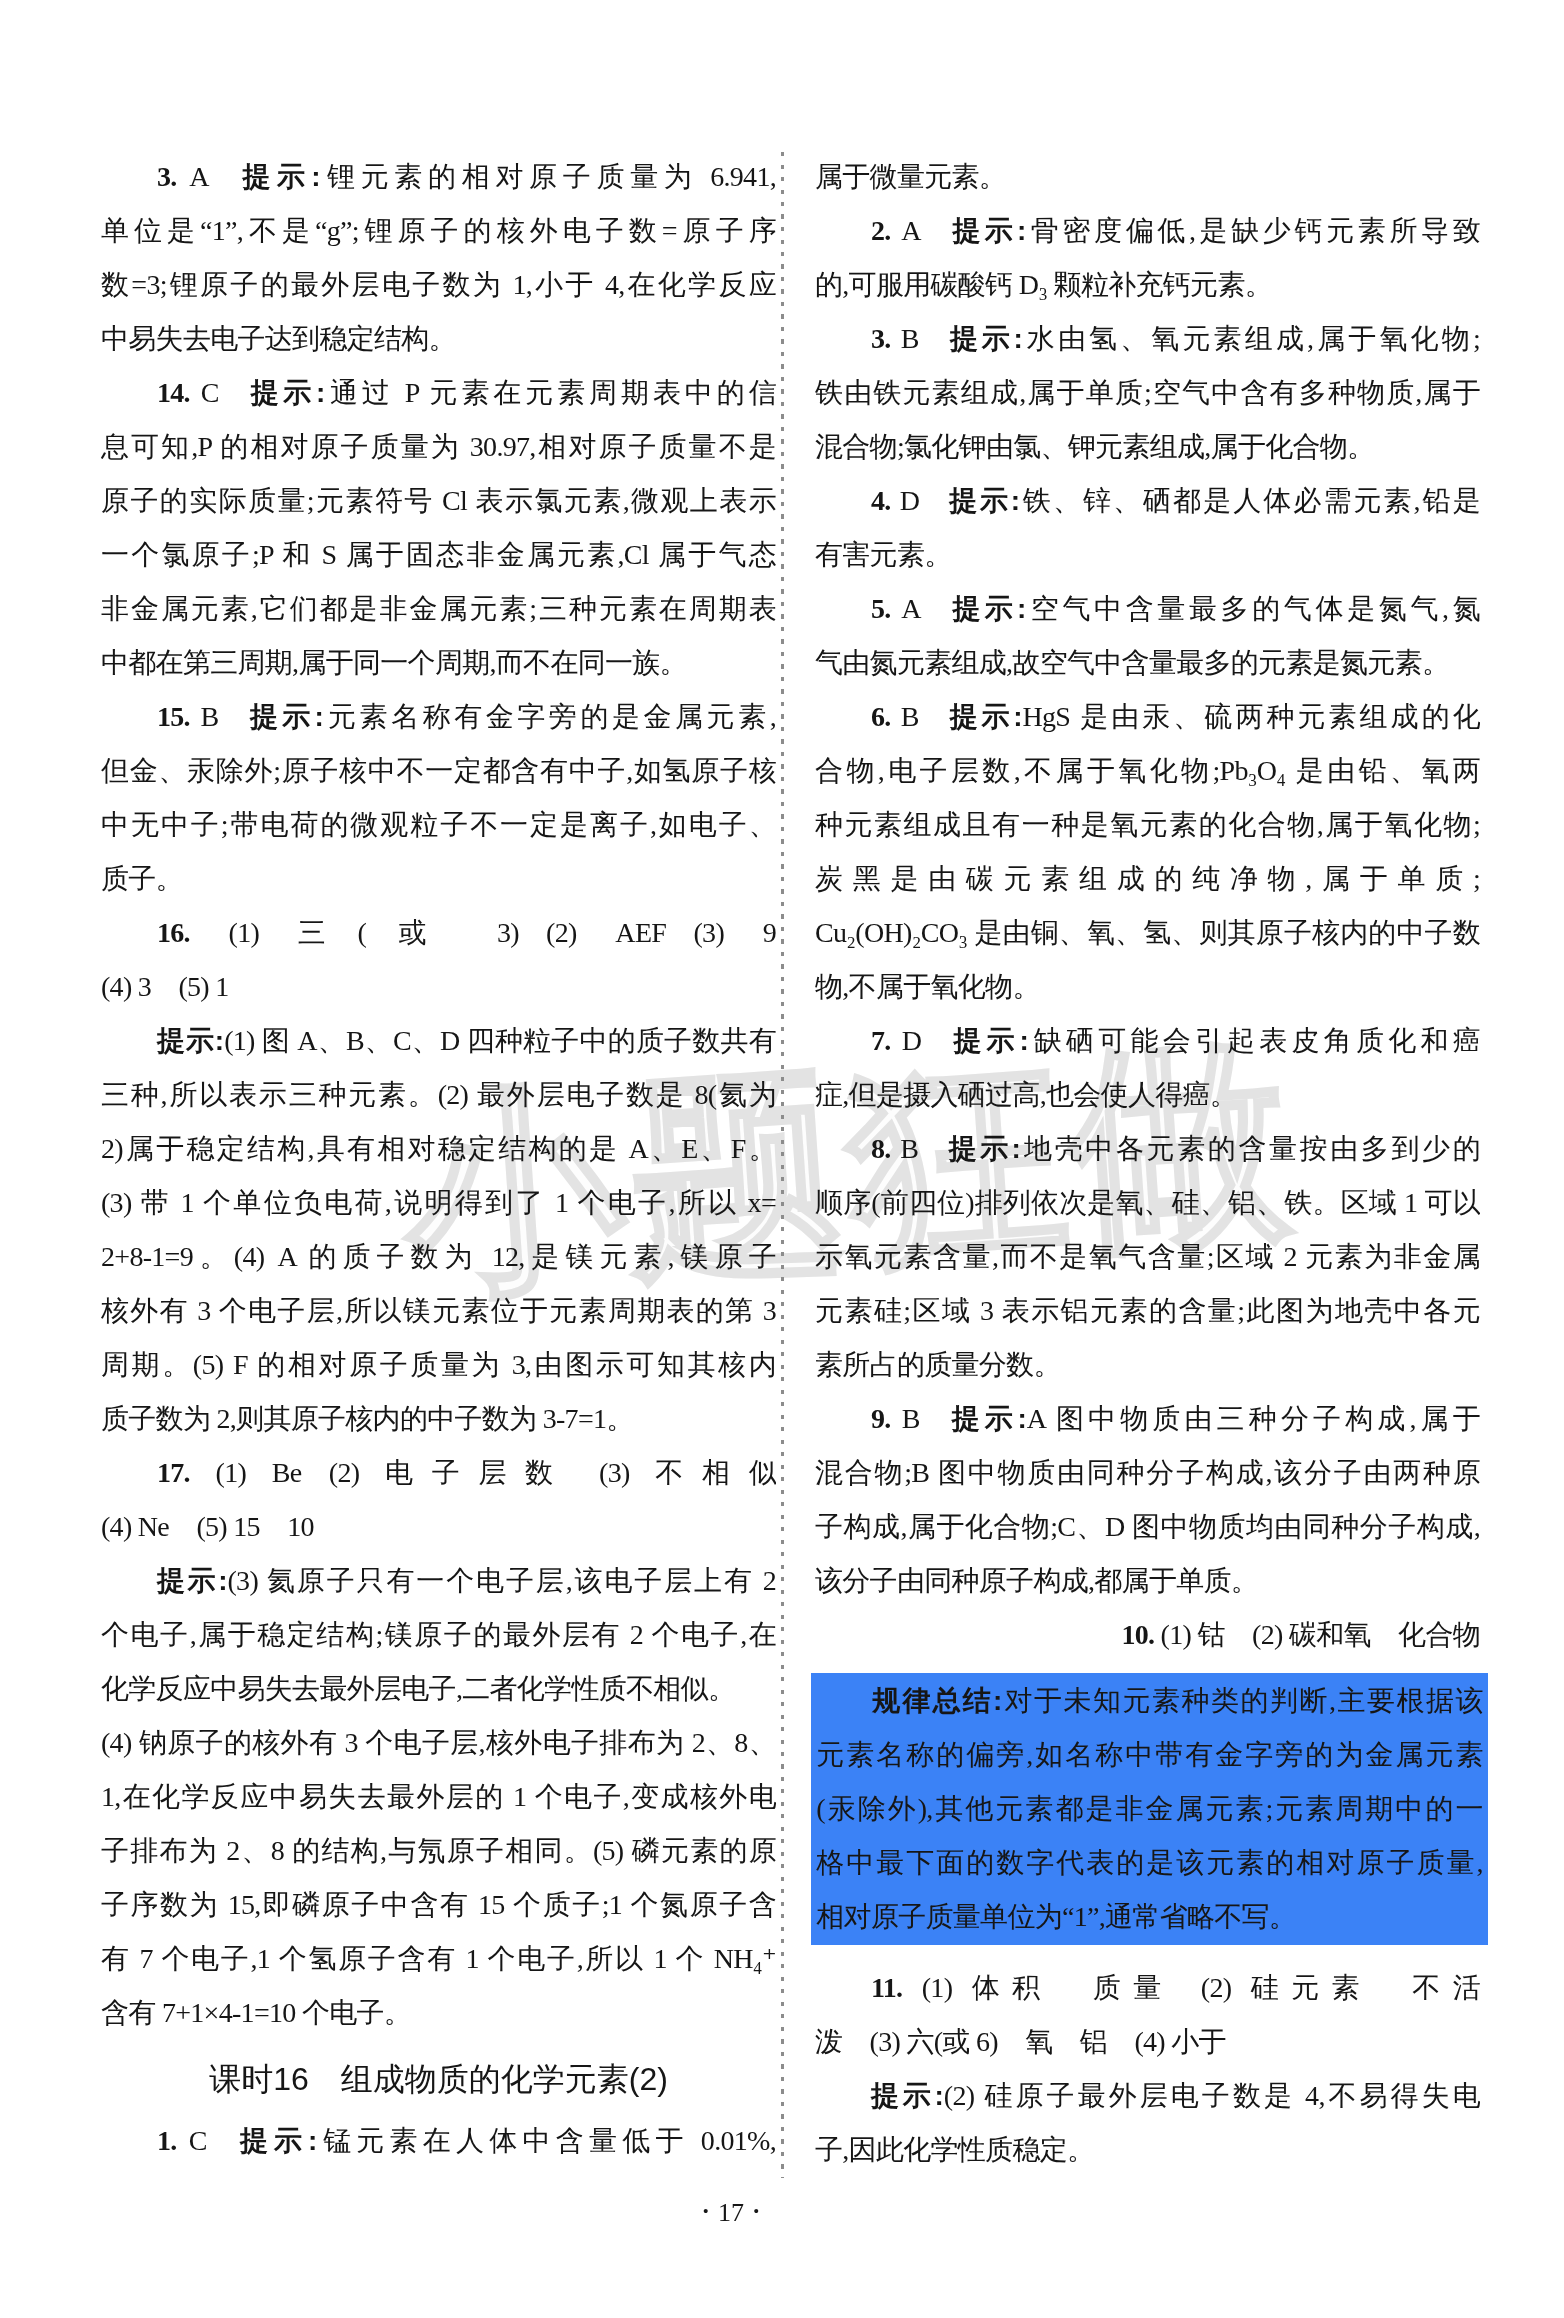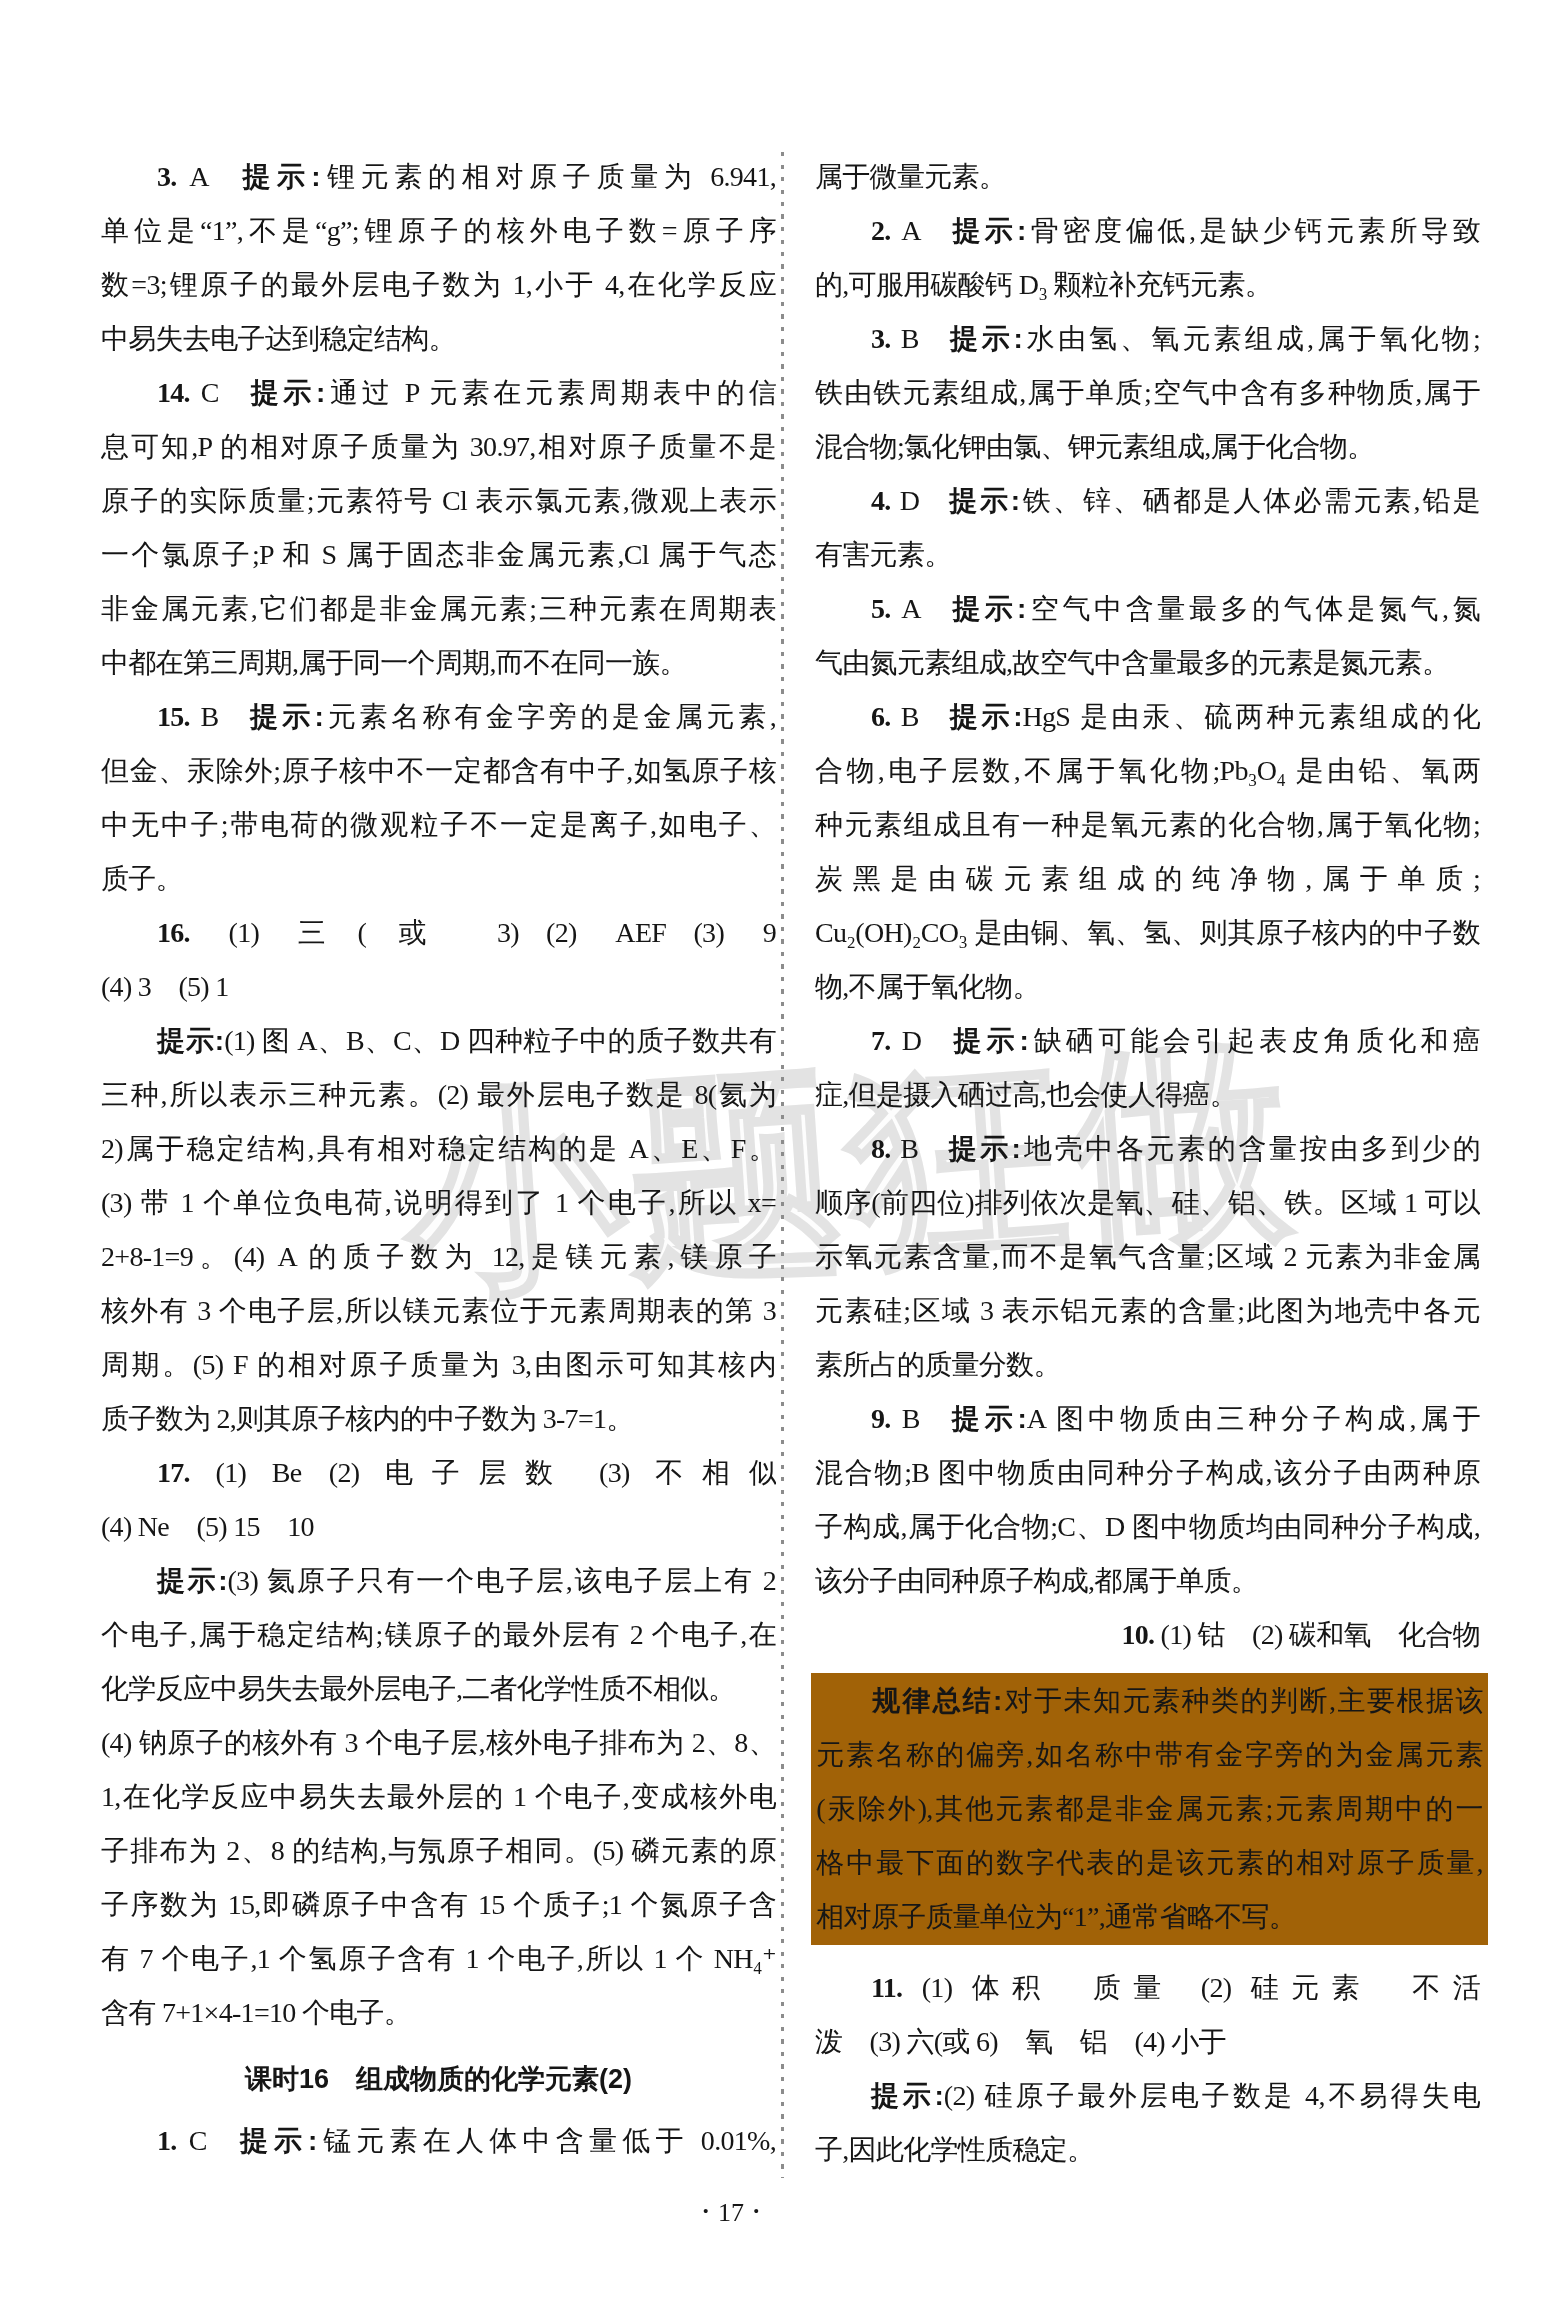--- a/index.html
+++ b/index.html
@@ -64,35 +64,35 @@
   }
   .line.indent { text-indent: 2em; text-align: right; }
 
   .seg-num  { font-weight: 700; }
   .seg-hint {
     font-weight: 700;
     font-family: "Liberation Sans", "DejaVu Sans", sans-serif;
     letter-spacing: 0;
   }
   .seg-head {
-    font-weight: 700;
+    font-weight: 400;
     font-family: "Liberation Sans", "DejaVu Sans", sans-serif;
-    font-size: 27px;
+    font-size: 32px;
     letter-spacing: 0;
   }
 
   .line.heading {
     text-align: center;
     text-align-last: center;
     margin-top: 12px;
     margin-bottom: 8px;
   }
 
   .rule-box {
-    background: #a16207;
+    background: #3b82f6;
     margin: 10.5px -8px 16px -4px;
     padding: 1.3px 5.3px;
   }
 
   .footer {
     position: absolute;
     left: 731px;
     top: 2198px;
     transform: translateX(-50%);
     z-index: 1;

